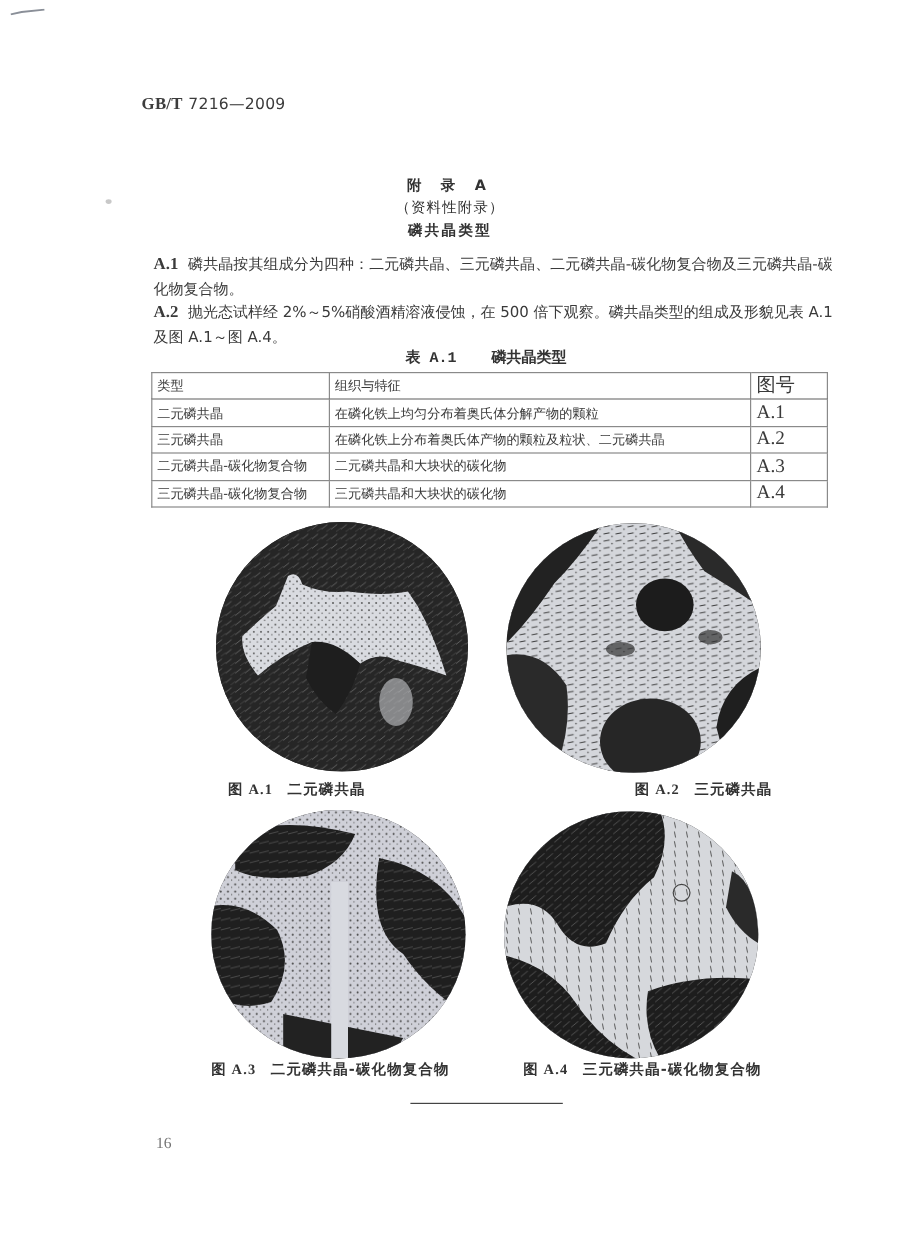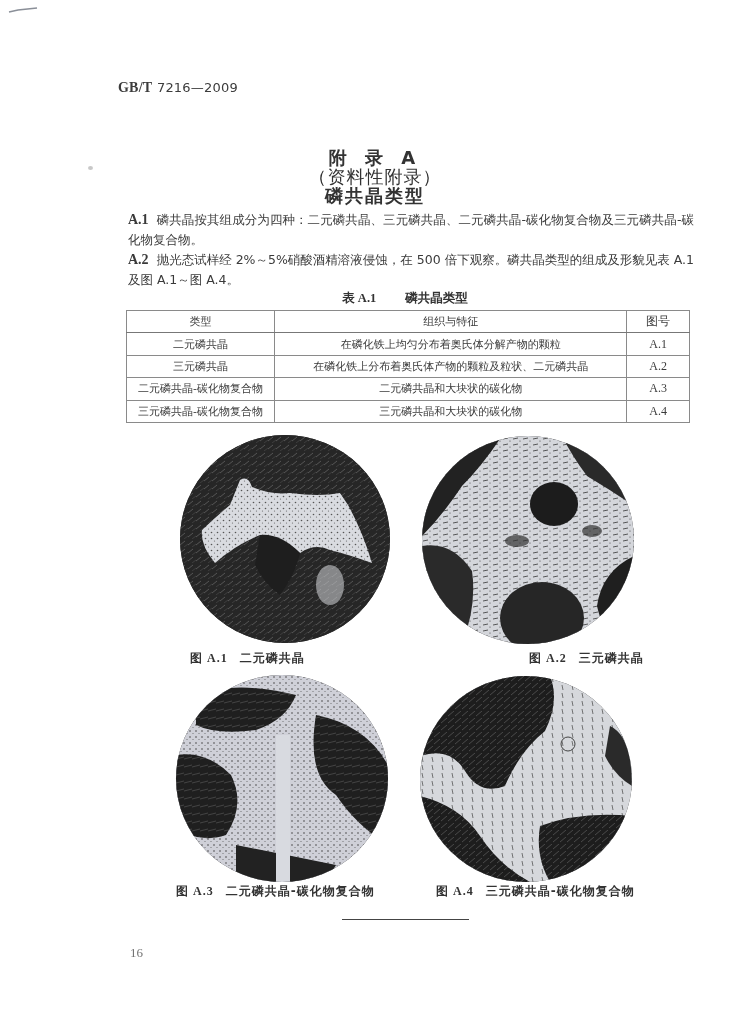--- a/index.html
+++ b/index.html
@@ -35,21 +35,21 @@
       width: 5px; height: 4px;
       border-radius: 50%;
       background: #c8c8c8;
     }
     .annex-title {
       position: absolute;
       left: 0; width: 750px;
       text-align: center;
       font-family: "DejaVu Sans", sans-serif;
       font-weight: bold;
-      font-size: 18px;
+      font-size: 12px;
       color: #333;
     }
     .annex-title.t1 { top: 146px; letter-spacing: 6px; }
     .annex-title.t2 { top: 165px; font-weight: normal; letter-spacing: 1px; }
     .annex-title.t3 { top: 184px; letter-spacing: 2px; }
     .para {
       position: absolute;
       left: 128px;
       width: 566px;
       font-family: "DejaVu Sans", sans-serif;
@@ -64,42 +64,42 @@
     .table-caption {
       position: absolute;
       left: 0; width: 810px;
       top: 290px;
       text-align: center;
       font-family: "DejaVu Sans", sans-serif;
       font-weight: bold;
       font-size: 12.5px;
       color: #333;
     }
-    .table-caption .cap-num { font-family: Liberation Serif, serif; margin-right: 29px; }
+    .table-caption .cap-num { font-family: Liberation Mono, monospace; margin-right: 29px; }
     table.types {
       position: absolute;
       left: 126px; top: 310px;
       width: 564px;
       border-collapse: collapse;
       font-family: "DejaVu Sans", sans-serif;
       font-size: 11px;
       color: #3a3a3a;
       border: 1.5px solid #555;
     }
     table.types th, table.types td {
       border: 1px solid #8a8a8a;
       height: 22.4px;
-      text-align: center;
+      text-align: left;
       font-weight: normal;
       padding: 0 4px;
     }
     table.types th { border-bottom: 1px solid #777; }
     table.types .c1 { width: 166px; }
     table.types .c2 { width: 398px; }
-    table.types .c3 { width: 68px; font-family: "Liberation Serif", serif; font-size: 12px; }
+    table.types .c3 { width: 68px; font-family: "Liberation Serif", serif; font-size: 16px; }
     .figure {
       position: absolute;
       width: 210px; height: 210px;
       border-radius: 50%;
       overflow: hidden;
       background: #2b2b2b;
     }
     .figure svg { display: block; width: 100%; height: 100%; }
     .fig1 { left: 180px; top: 435px; width: 210px; height: 208px; }
     .fig2 { left: 422px; top: 436px; width: 212px; height: 208px; }

